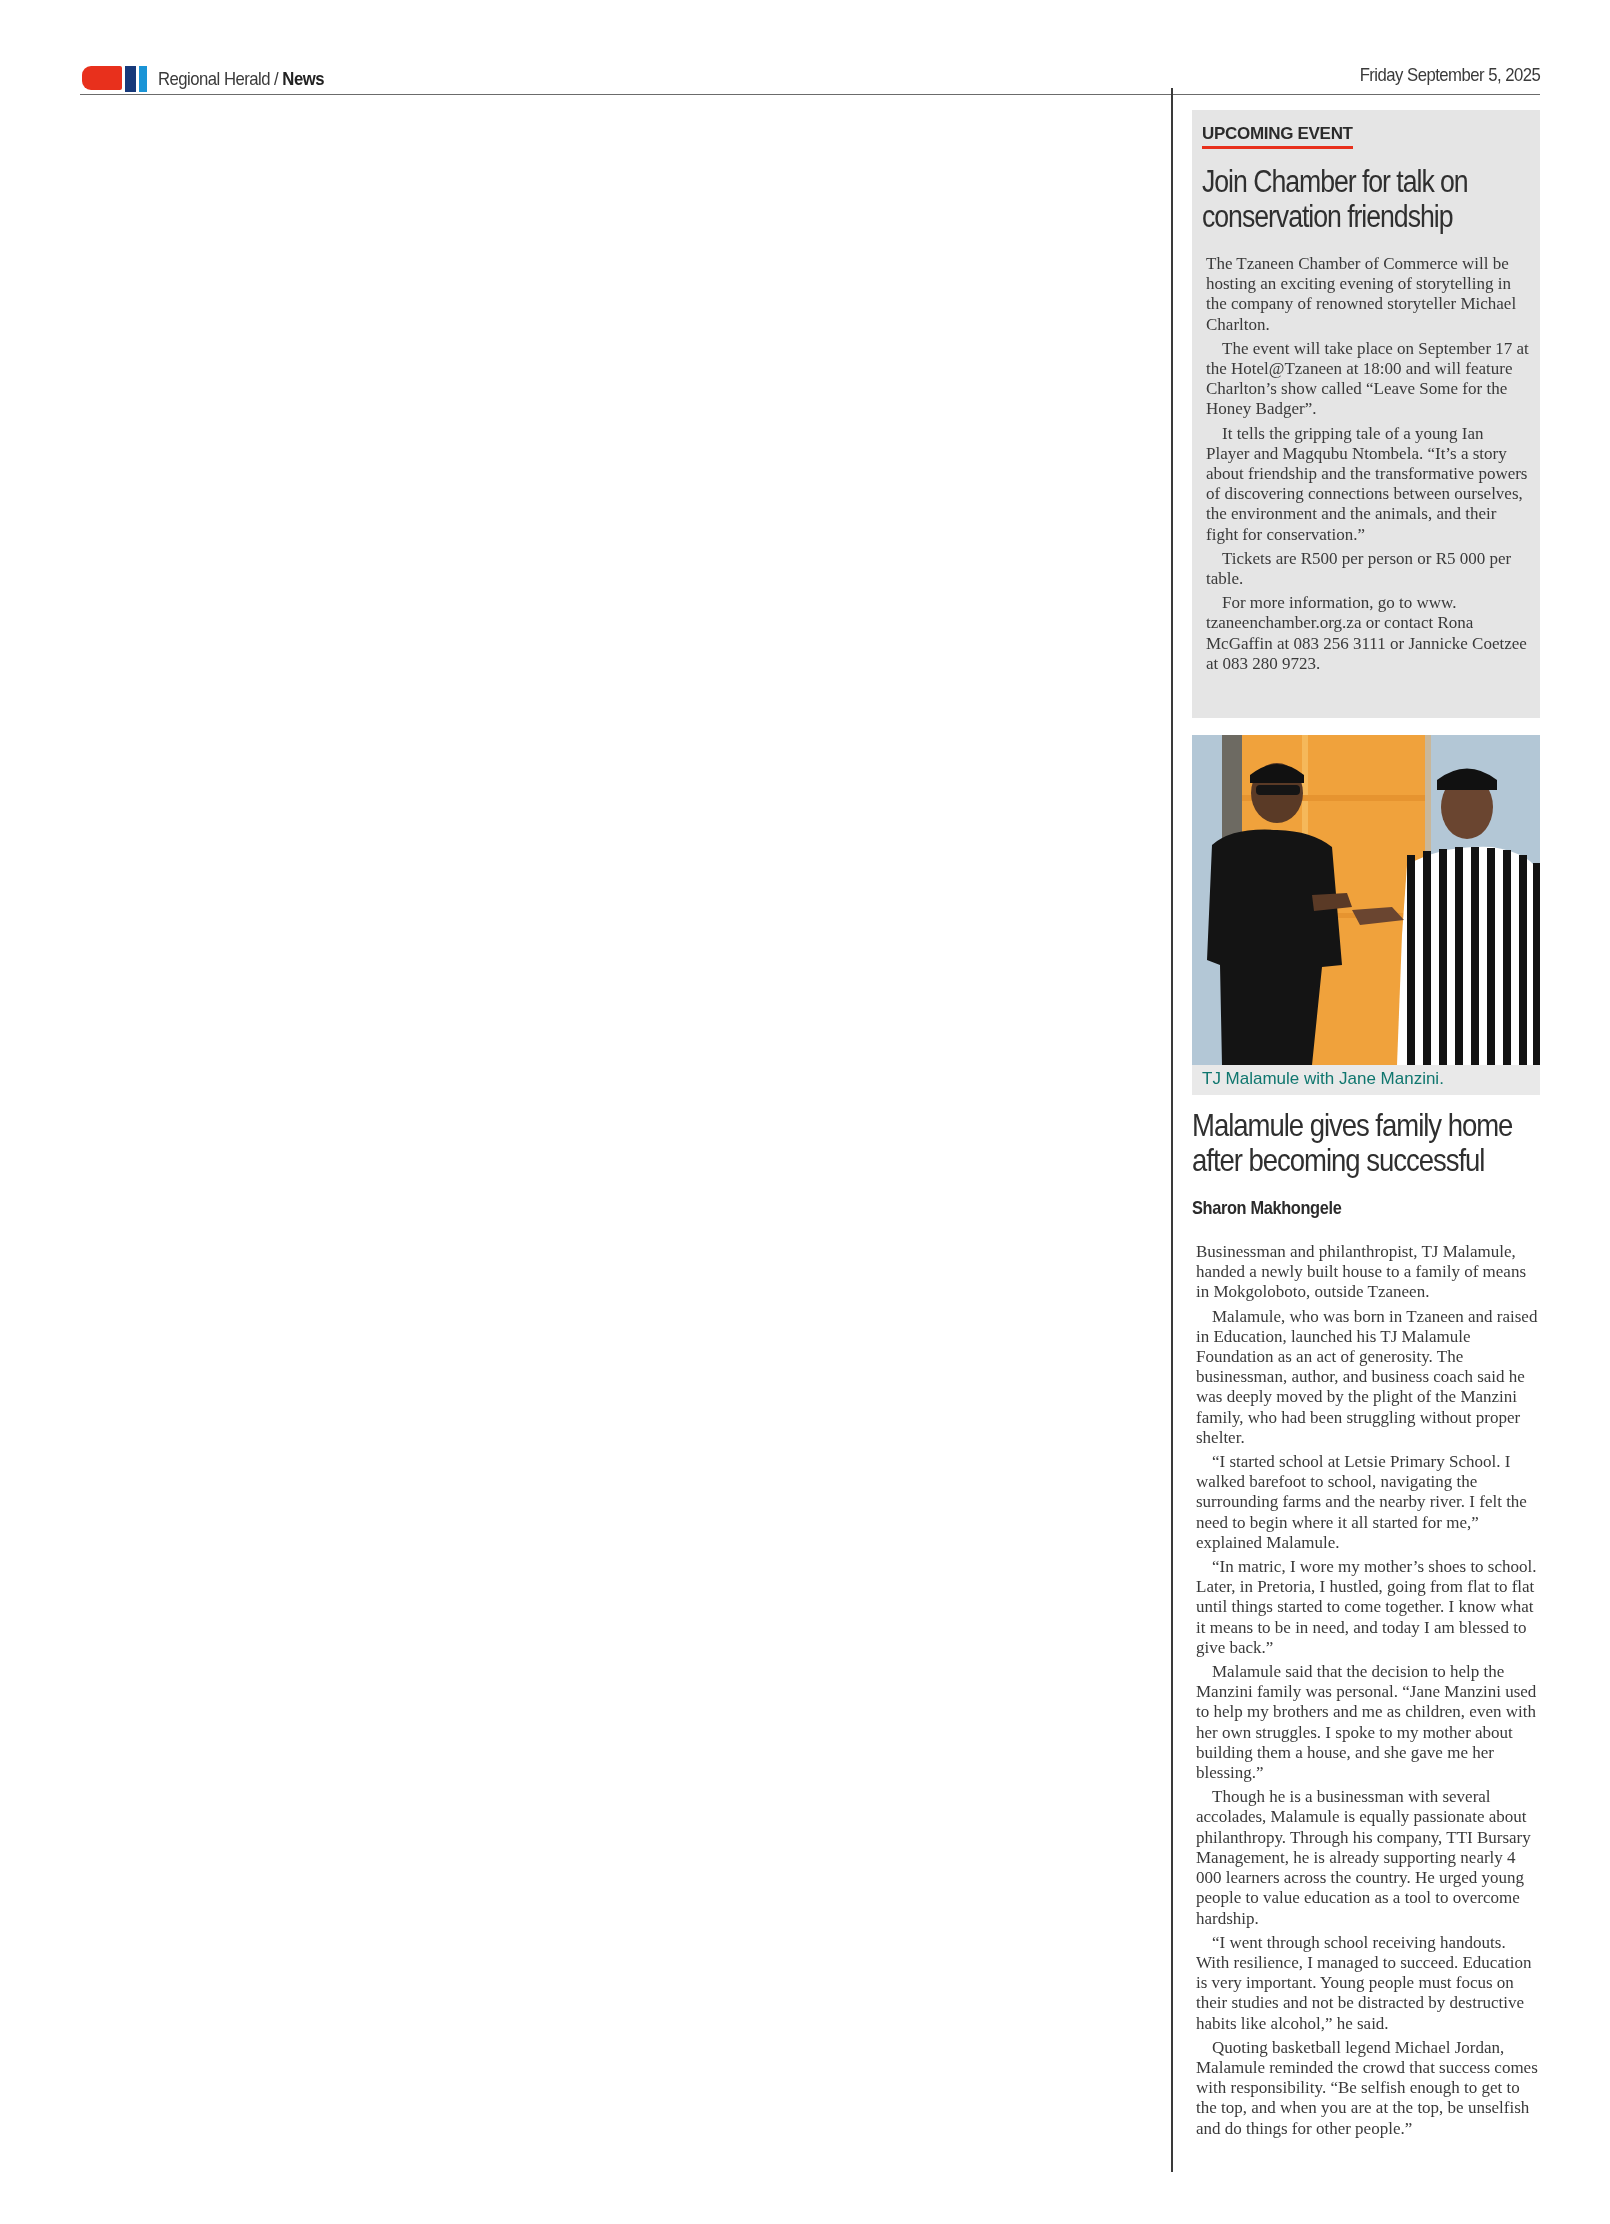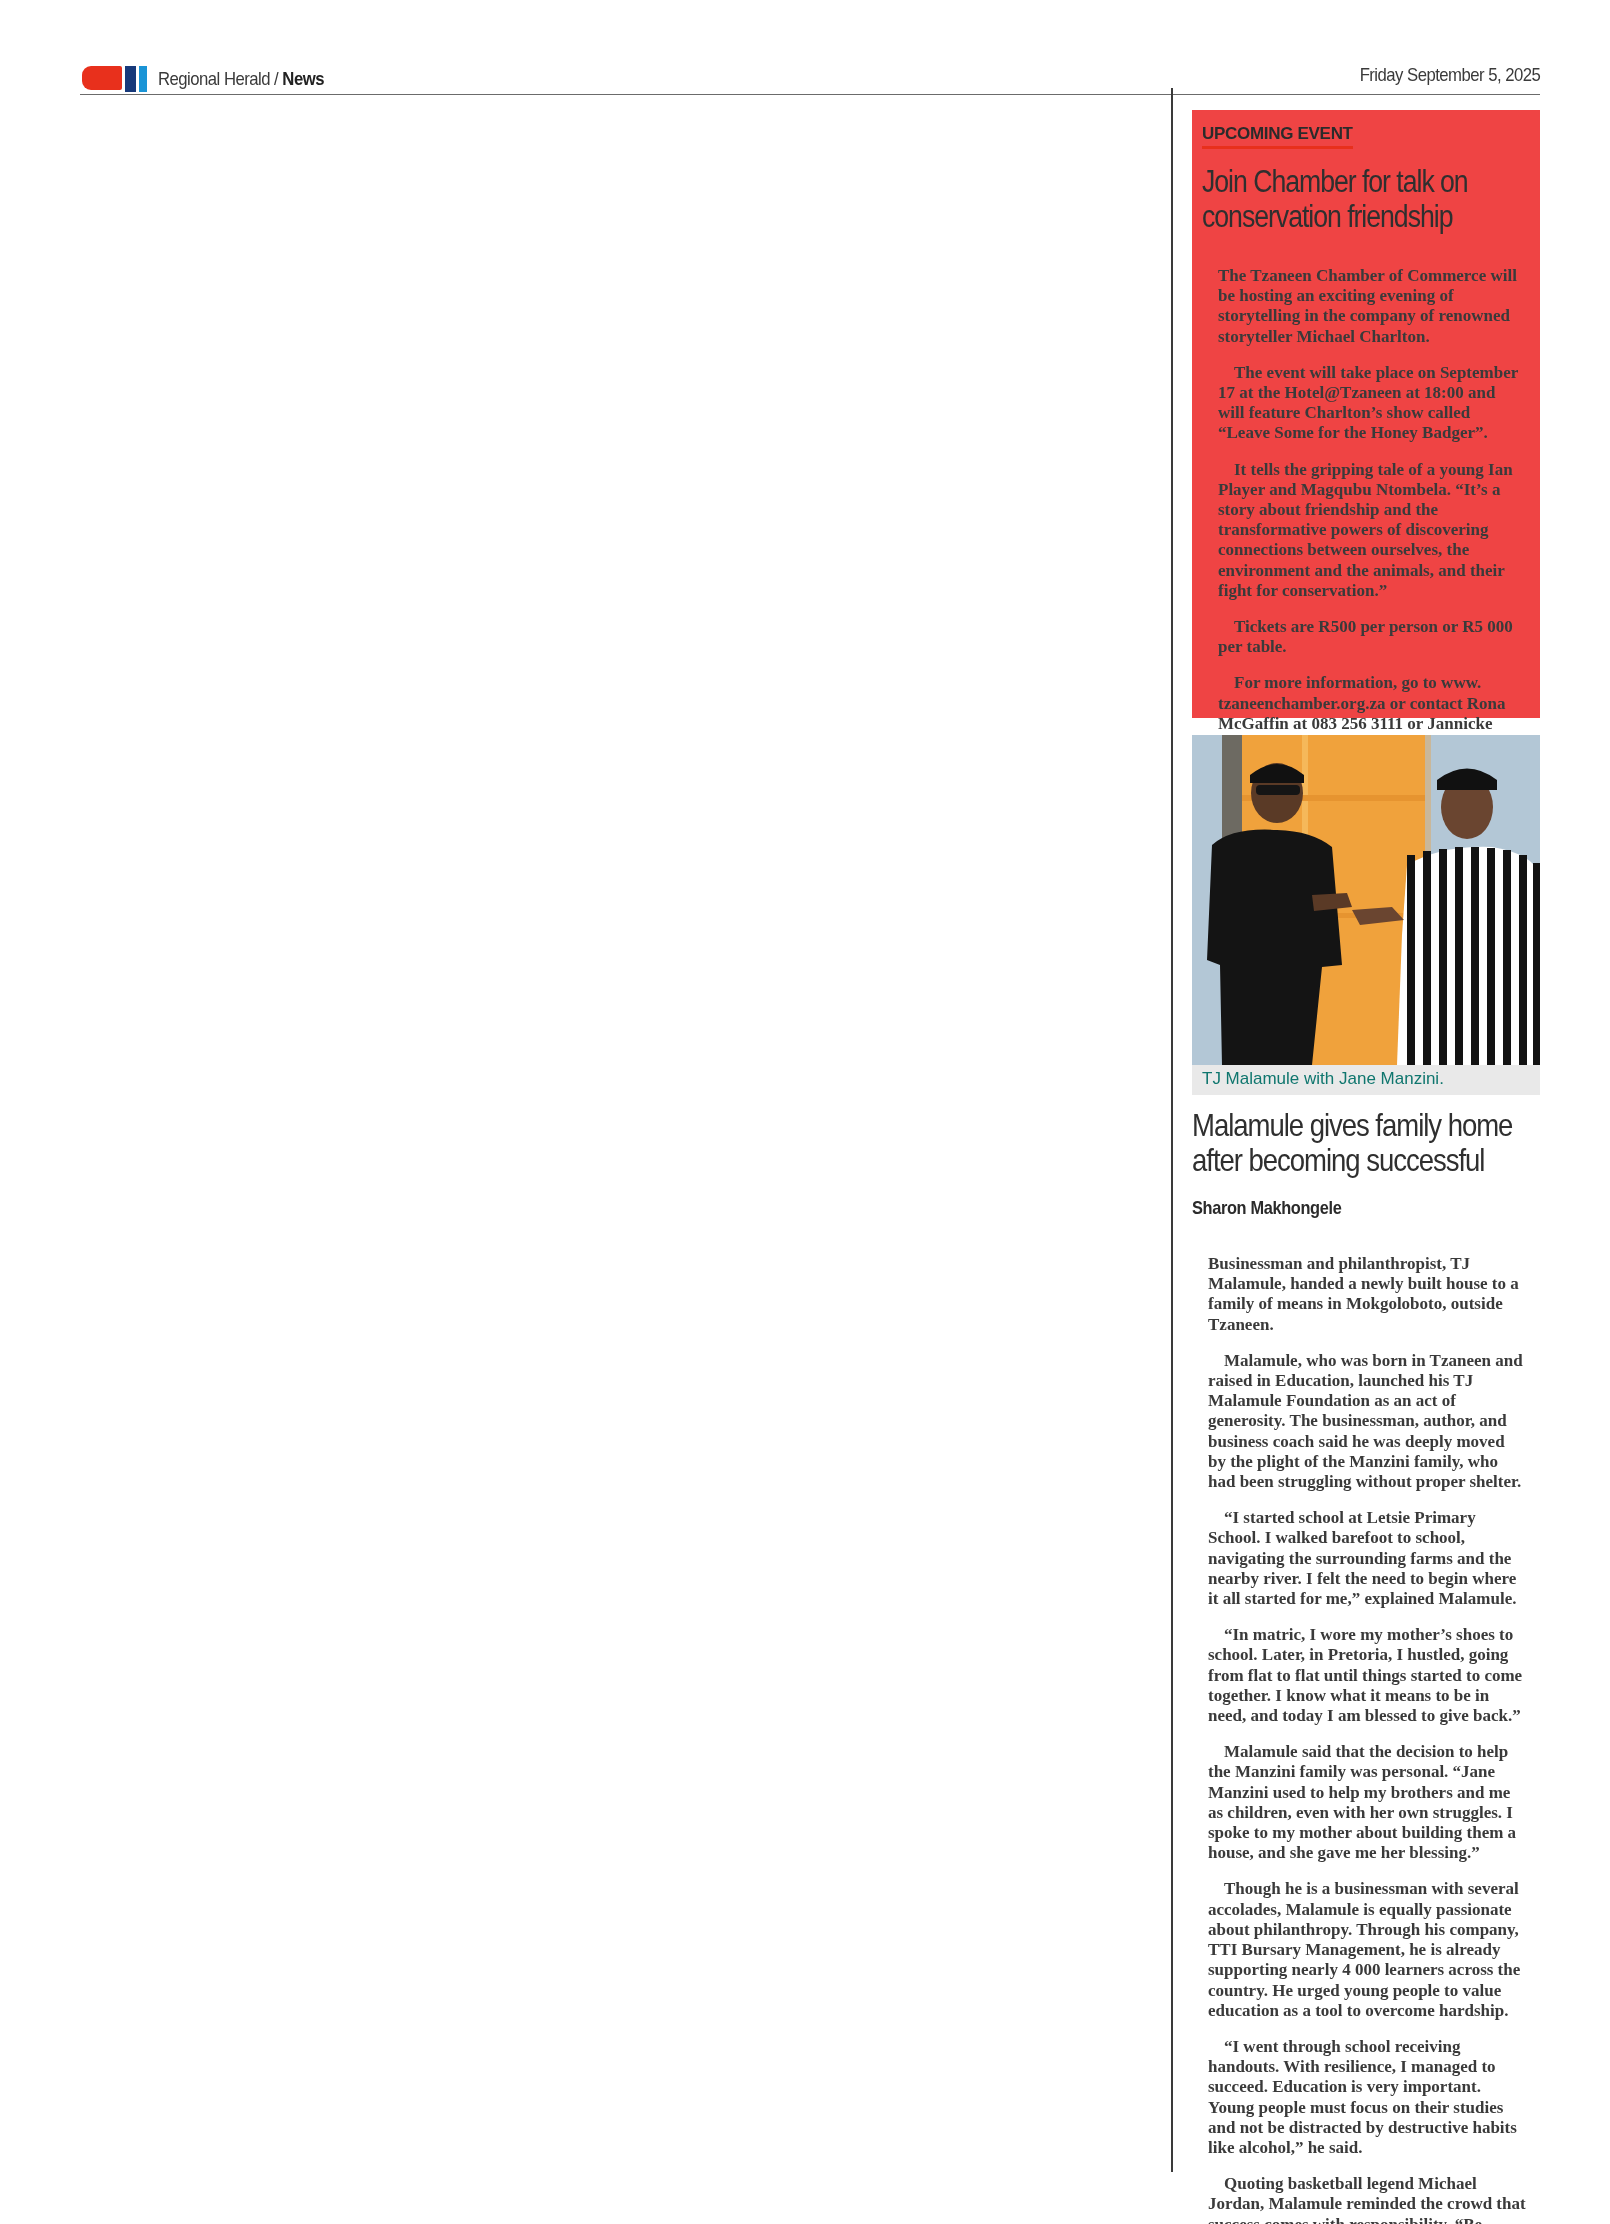--- a/index.html
+++ b/index.html
@@ -9,34 +9,34 @@
   .logo { position: absolute; left: 2px; top: 0px; height: 26px; width: 70px; }
   .logo .red { position: absolute; left: 0; top: 0; width: 40px; height: 24px; background: #e8301c; border-radius: 9px 2px 2px 9px; }
   .logo .navy { position: absolute; left: 43px; top: 0; width: 11px; height: 26px; background: #17397a; }
   .logo .blue { position: absolute; left: 57px; top: 0; width: 8px; height: 26px; background: #1a94d6; }
   .crumb { position: absolute; left: 78px; top: 2px; font-family: "Liberation Sans", sans-serif; font-size: 19px; color: #3a3a3a; letter-spacing: -0.6px; transform: scaleX(0.88); transform-origin: left center; white-space: nowrap; }
   .crumb .section { font-weight: bold; color: #222; }
   .date { position: absolute; right: 0; top: -2px; font-family: "Liberation Sans", sans-serif; font-size: 19px; color: #3a3a3a; letter-spacing: -0.6px; transform: scaleX(0.88); transform-origin: right center; white-space: nowrap; }
 
   .col-rule { position: absolute; left: 1171px; top: 88px; width: 2px; height: 2084px; background: #3a3a3a; }
 
-  .event-box { position: absolute; left: 1192px; top: 110px; width: 348px; height: 608px; background: #ef4444; }
+  .event-box { position: absolute; left: 1192px; top: 110px; width: 348px; height: 608px; background: #e5e5e5; }
   .kicker { position: absolute; left: 10px; top: 14px; font-family: "Liberation Sans", sans-serif; font-weight: bold; font-size: 17px; color: #2b2b2b; letter-spacing: -0.3px; padding-bottom: 2px; border-bottom: 3px solid #e8301c; white-space: nowrap; }
   .event-title { position: absolute; left: 10px; top: 54px; width: 330px; font-family: "Liberation Sans", sans-serif; font-size: 31px; line-height: 35px; color: #2f2f2f; letter-spacing: -1.2px; transform: scaleX(0.86); transform-origin: left top; width: 390px; }
   .event-body { position: absolute; left: 10px; top: 140px; width: 332px; font-size: 17px; line-height: 20.2px; color: #3a3a3a; }
 
   .photo { position: absolute; left: 1192px; top: 735px; width: 348px; height: 330px; overflow: hidden; background: #a9bfd0; }
   .caption { position: absolute; left: 1192px; top: 1065px; width: 348px; height: 30px; background: #e9e9e9; }
   .caption span { position: absolute; left: 10px; top: 4px; font-family: "Liberation Sans", sans-serif; font-size: 17px; color: #0f766e; white-space: nowrap; }
 
   .story-title { position: absolute; left: 1192px; top: 1108px; font-family: "Liberation Sans", sans-serif; font-size: 32px; line-height: 35px; color: #2f2f2f; letter-spacing: -1.2px; transform: scaleX(0.86); transform-origin: left top; width: 400px; }
   .byline { position: absolute; left: 1192px; top: 1197px; font-family: "Liberation Sans", sans-serif; font-weight: bold; font-size: 19px; color: #2b2b2b; letter-spacing: -0.4px; transform: scaleX(0.86); transform-origin: left top; white-space: nowrap; }
   .story-body { position: absolute; left: 1192px; top: 1238px; width: 350px; font-size: 17px; line-height: 20.2px; color: #3a3a3a; }
 
-  p { margin: 16px; font-weight: bold; }
+  p { margin: 4px; }
   p.indent { text-indent: 16px; }
 </style>
 </head>
 <body>
 
 <header class="masthead">
   <div class="logo">
     <div class="red"></div>
     <div class="navy"></div>
     <div class="blue"></div>

